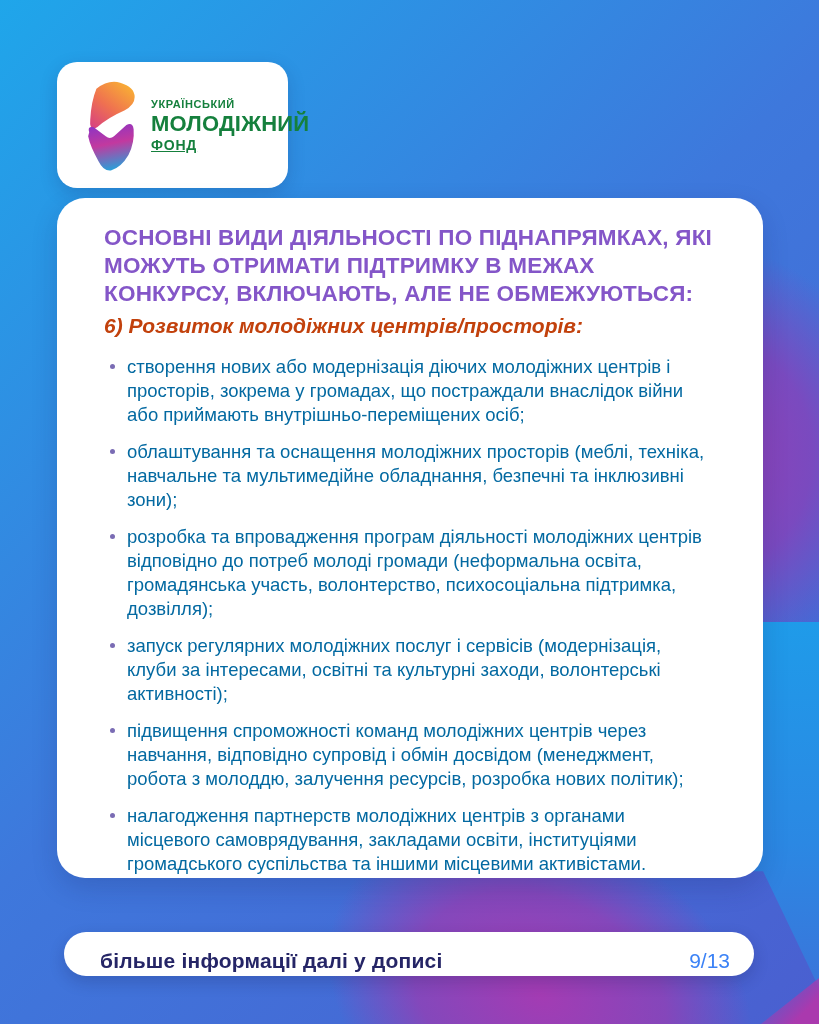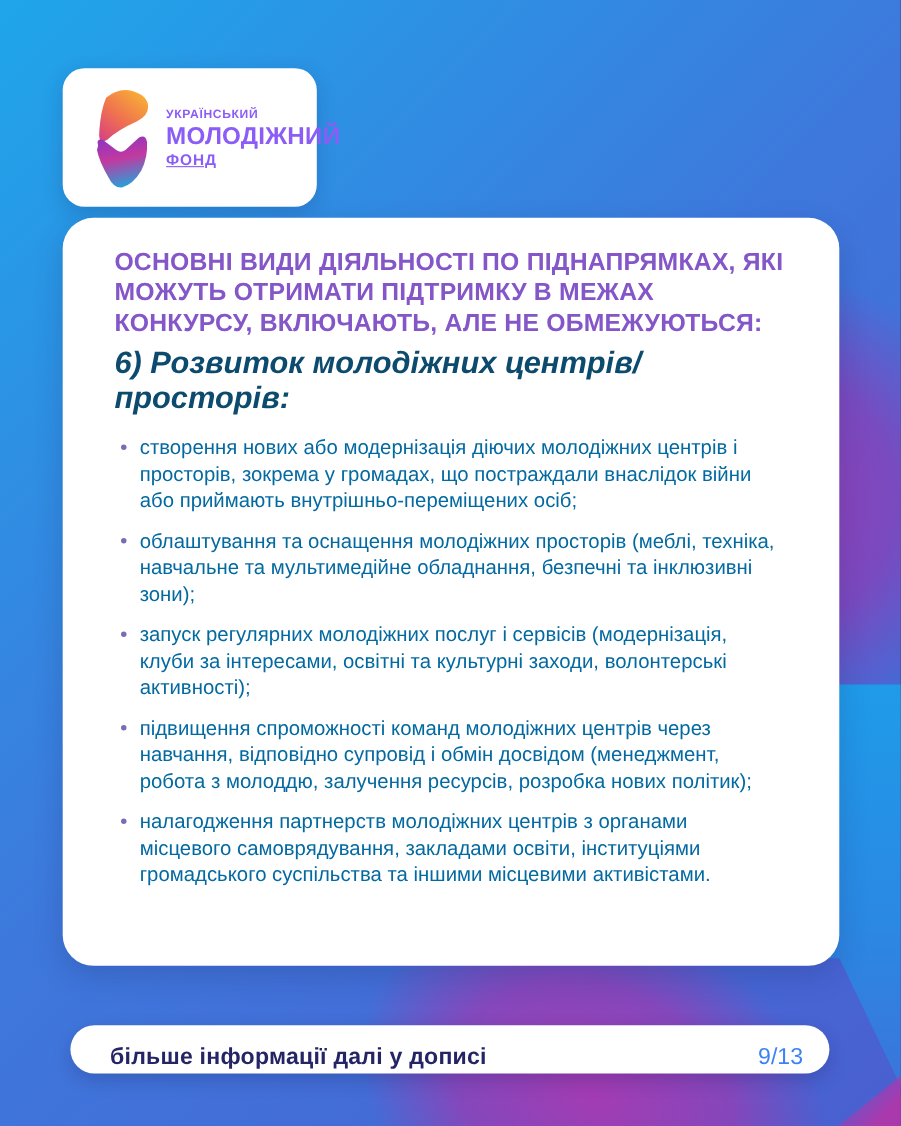--- a/index.html
+++ b/index.html
@@ -39,43 +39,43 @@
   }
   
   .logo-card{
     position:absolute;left:57px;top:62px;width:231px;height:126px;
     background:#ffffff;border-radius:20px;
     box-shadow:0 6px 18px rgba(20,30,90,0.18);
     display:flex;align-items:center;padding:0 10px 0 26px;
     z-index:3;
   }
   .logo-mark{width:62px;height:94px;flex:0 0 auto;margin-right:6px;}
-  .logo-text{display:flex;flex-direction:column;line-height:1;color:#8b5cf6;}
+  .logo-text{display:flex;flex-direction:column;line-height:1;color:#15803d;}
   .logo-line1{font-size:11px;font-weight:bold;letter-spacing:0.6px;margin-bottom:3px;}
   .logo-line2{font-size:22px;font-weight:bold;letter-spacing:0.2px;margin-bottom:3px;}
   .logo-line3{font-size:14px;font-weight:bold;letter-spacing:0.8px;text-decoration:underline;}
   
   .main-card{
     position:absolute;left:57px;top:198px;width:706px;height:680px;
     background:#ffffff;border-radius:28px;
     box-shadow:0 10px 26px rgba(20,30,90,0.18);
     padding:26px 50px 0 47px;
     z-index:3;
   }
   .card-heading{
     margin:0 0 6px 0;
     font-size:22.5px;font-weight:bold;line-height:28px;
     text-transform:uppercase;
     color:#8456c8;
     letter-spacing:0.2px;
   }
   .card-subheading{
     margin:0 0 17px 0;
-    font-size:28px;font-weight:bold;font-style:italic;
-    color:#0c4a6e;
+    font-size:21px;font-weight:bold;font-style:italic;
+    color:#c2410c;
   }
   .bullet-list{list-style:none;margin:0;padding:0;}
   .bullet-item{
     position:relative;
     padding-left:23px;
     margin-bottom:13px;
     font-size:18.5px;line-height:24px;
     color:#0369a1;
   }
   .bullet-dot{
@@ -137,20 +137,24 @@
       <li class="bullet-item">
         <span class="bullet-dot"></span>
         <span>створення нових або модернізація діючих молодіжних центрів і просторів, зокрема у громадах, що постраждали внаслідок війни або приймають внутрішньо-переміщених осіб;</span>
       </li>
       <li class="bullet-item">
         <span class="bullet-dot"></span>
         <span>облаштування та оснащення молодіжних просторів (меблі, техніка, навчальне та мультимедійне обладнання, безпечні та інклюзивні зони);</span>
       </li>
       <li class="bullet-item">
         <span class="bullet-dot"></span>
+        <span>розробка та впровадження програм діяльності молодіжних центрів відповідно до потреб молоді громади (неформальна освіта, громадянська участь, волонтерство, психосоціальна підтримка, дозвілля);</span>
+      </li>
+      <li class="bullet-item">
+        <span class="bullet-dot"></span>
         <span>запуск регулярних молодіжних послуг і сервісів (модернізація, клуби за інтересами, освітні та культурні заходи, волонтерські активності);</span>
       </li>
       <li class="bullet-item">
         <span class="bullet-dot"></span>
         <span>підвищення спроможності команд молодіжних центрів через навчання, відповідно супровід і обмін досвідом (менеджмент, робота з молоддю, залучення ресурсів, розробка нових політик);</span>
       </li>
       <li class="bullet-item">
         <span class="bullet-dot"></span>
         <span>налагодження партнерств молодіжних центрів з органами місцевого самоврядування, закладами освіти, інституціями громадського суспільства та іншими місцевими активістами.</span>
       </li>

